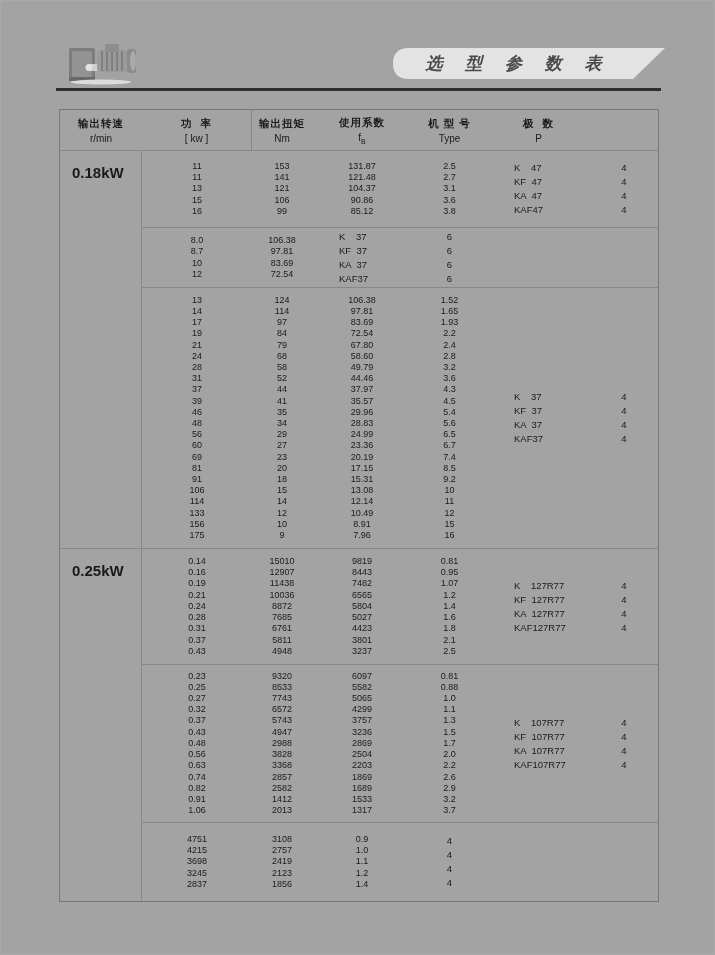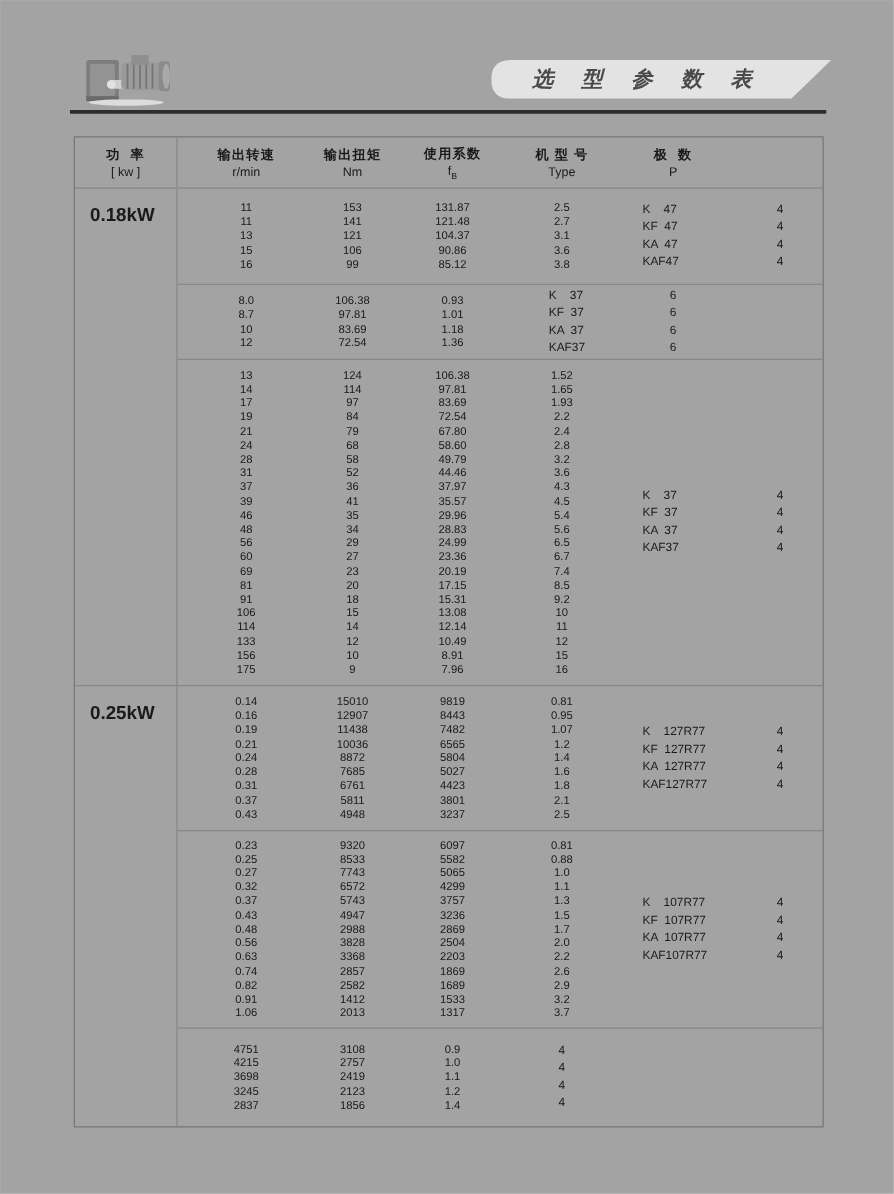--- a/index.html
+++ b/index.html
@@ -101,27 +101,27 @@
     <svg width="272" height="31" viewBox="0 0 272 31">
       <path d="M16 0 H272 L240 31 H16 Q0 31 0 15.5 Q0 0 16 0 Z" fill="#e3e3e3"></path>
     </svg>
     <div class="banner-text">选 型 参 数 表</div>
   </div>
 
   <div class="rule"></div>
 
   <div class="ptable">
     <div class="thead">
+      <div class="hc">
+        <span class="l1">输出转速</span>
+        <span class="l2">r/min</span>
+      </div>
       <div class="hc power-h">
         <span class="l1">功  率</span>
         <span class="l2">[ kw ]</span>
-      </div>
-      <div class="hc">
-        <span class="l1">输出转速</span>
-        <span class="l2">r/min</span>
       </div>
       <div class="hc">
         <span class="l1">输出扭矩</span>
         <span class="l2">Nm</span>
       </div>
       <div class="hc">
         <span class="l1">使用系数</span>
         <span class="l2"><span>f</span><sub>B</sub></span>
       </div>
       <div class="hc">
@@ -184,26 +184,20 @@
                 <div class="v">8.0</div>
                 <div class="v">8.7</div>
                 <div class="v">10</div>
                 <div class="v">12</div>
               </div>
               <div class="col num">
                 <div class="v">106.38</div>
                 <div class="v">97.81</div>
                 <div class="v">83.69</div>
                 <div class="v">72.54</div>
-              </div>
-              <div class="col num">
-                <div class="v">0.93</div>
-                <div class="v">1.01</div>
-                <div class="v">1.18</div>
-                <div class="v">1.36</div>
               </div>
               <div class="col type-col">
                 <div class="v">K    37</div>
                 <div class="v">KF  37</div>
                 <div class="v">KA  37</div>
                 <div class="v">KAF37</div>
               </div>
               <div class="col poles-col">
                 <div class="v">6</div>
                 <div class="v">6</div>
@@ -238,21 +232,21 @@
               </div>
               <div class="col num">
                 <div class="v">124</div>
                 <div class="v">114</div>
                 <div class="v">97</div>
                 <div class="v">84</div>
                 <div class="v">79</div>
                 <div class="v">68</div>
                 <div class="v">58</div>
                 <div class="v">52</div>
-                <div class="v">36</div>
+                <div class="v">44</div>
                 <div class="v">41</div>
                 <div class="v">35</div>
                 <div class="v">34</div>
                 <div class="v">29</div>
                 <div class="v">27</div>
                 <div class="v">23</div>
                 <div class="v">20</div>
                 <div class="v">18</div>
                 <div class="v">15</div>
                 <div class="v">14</div>

